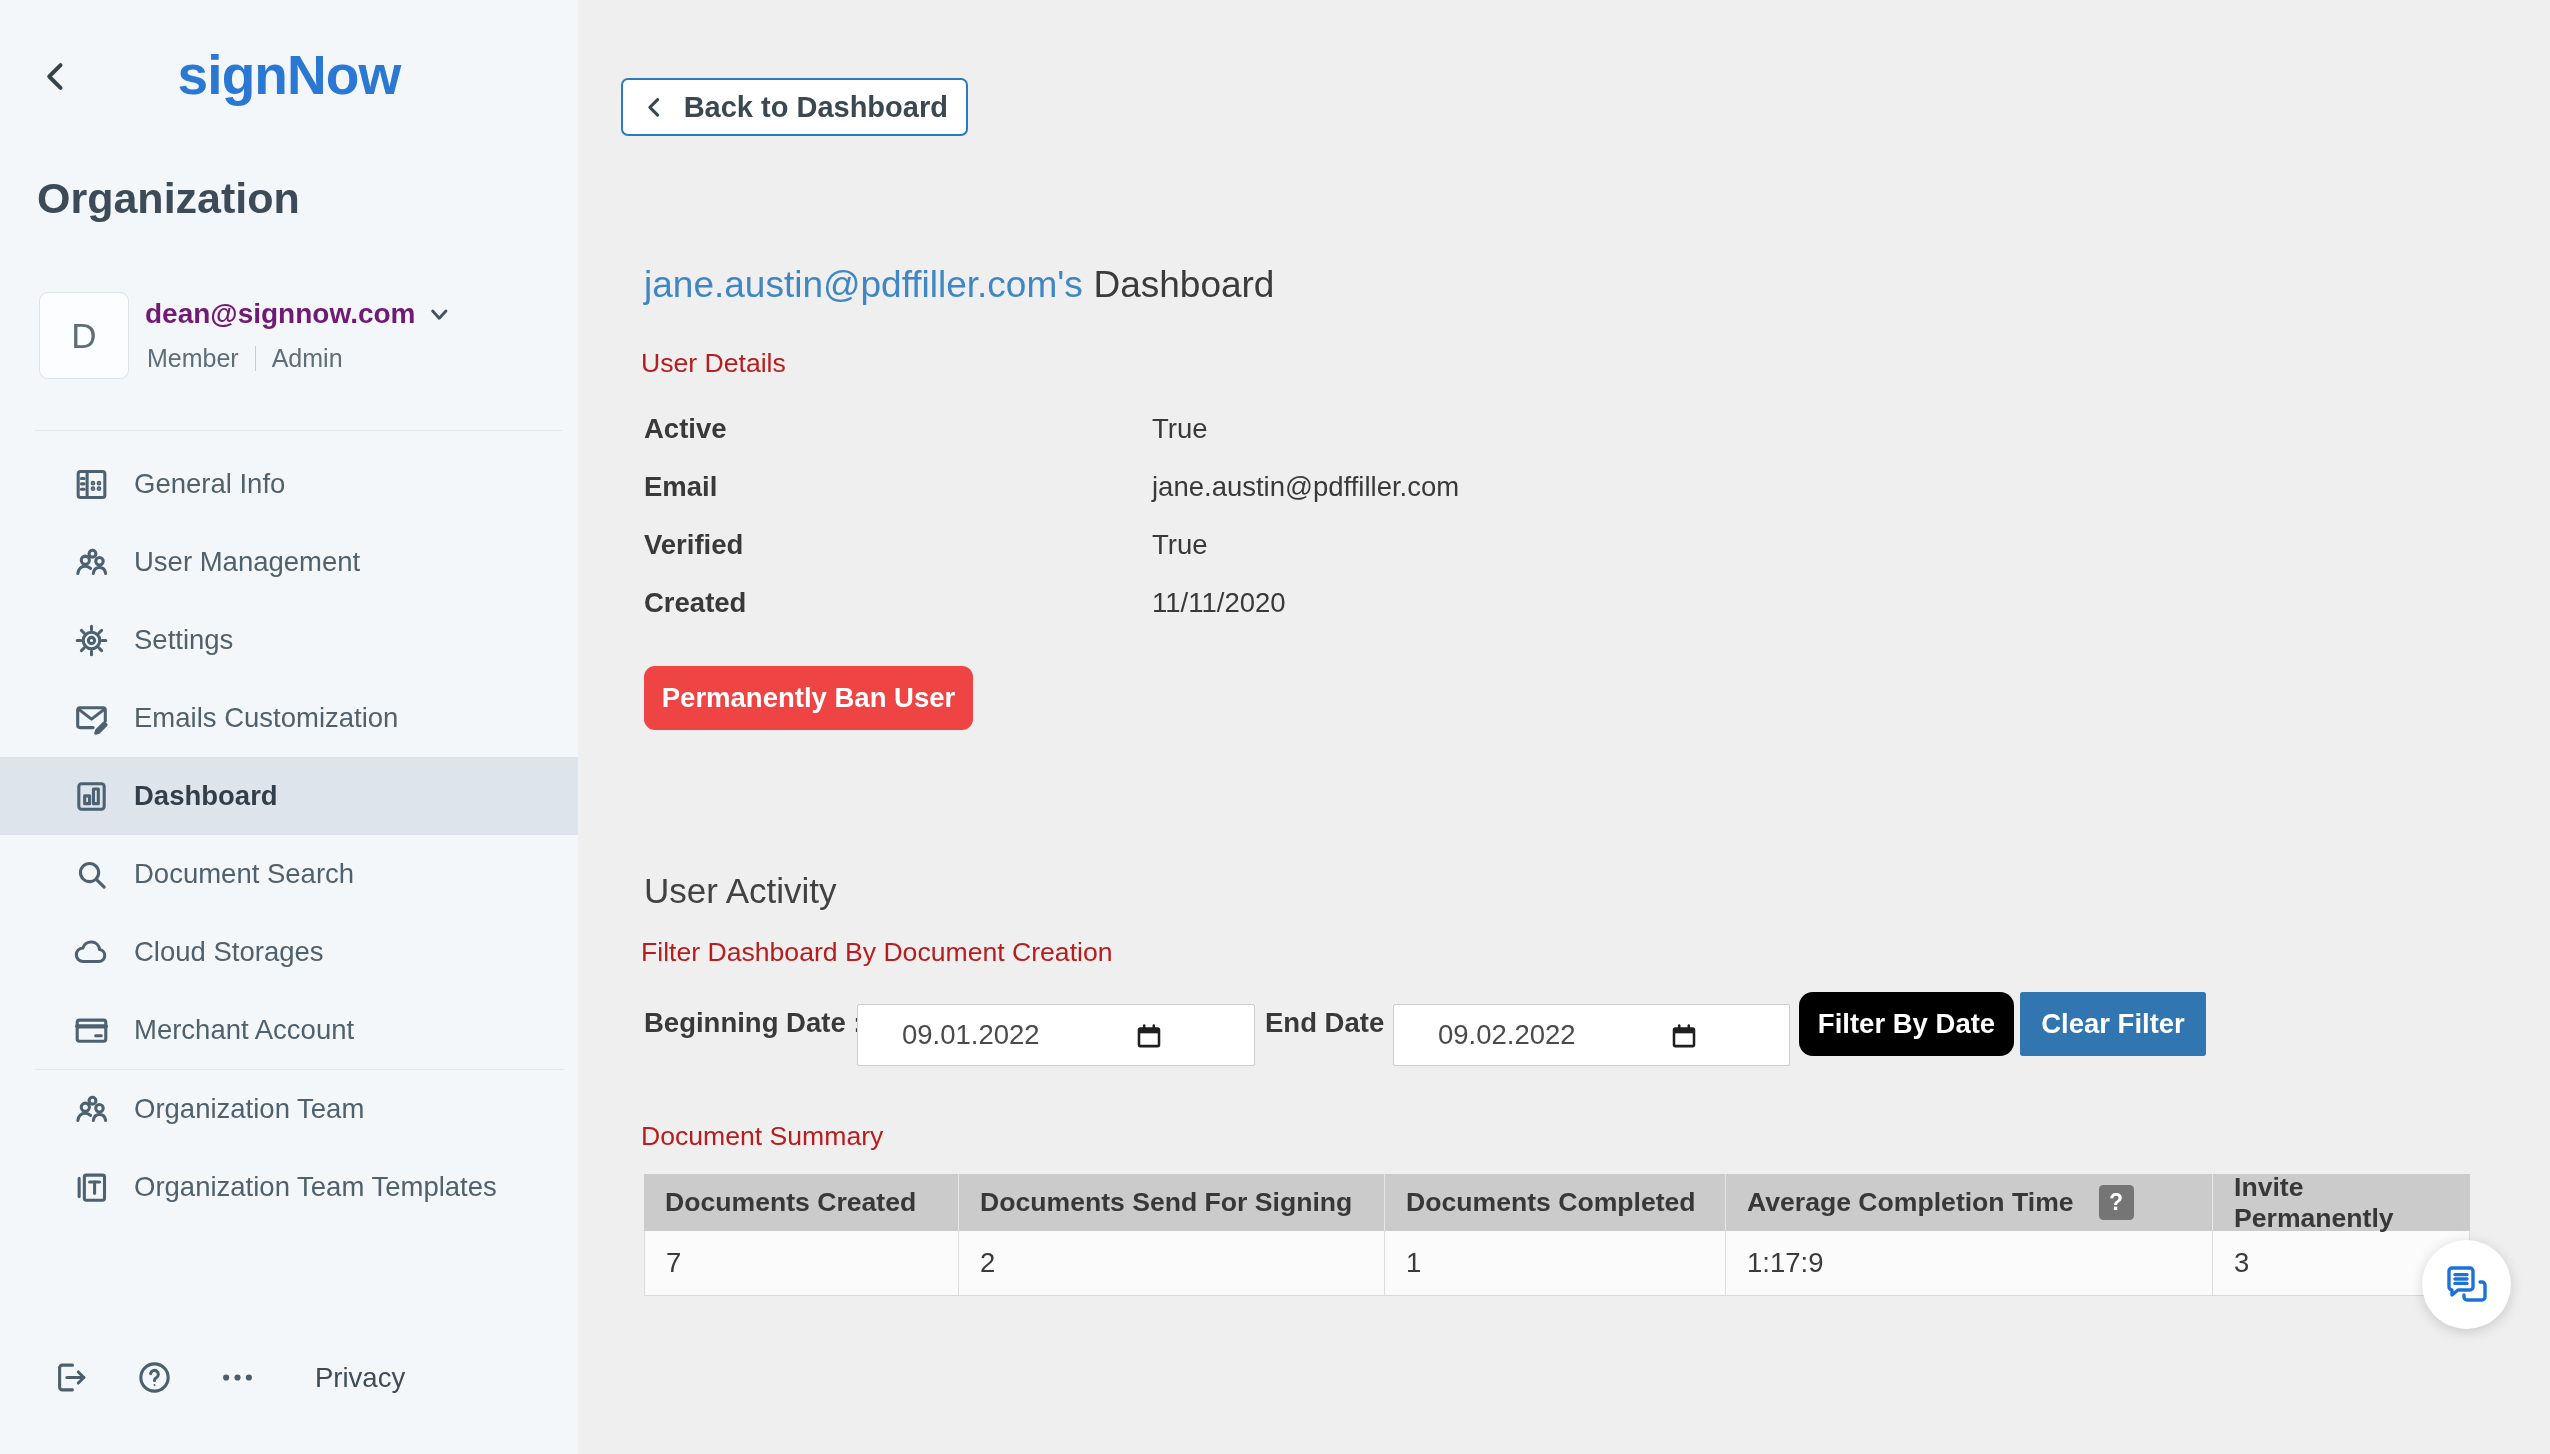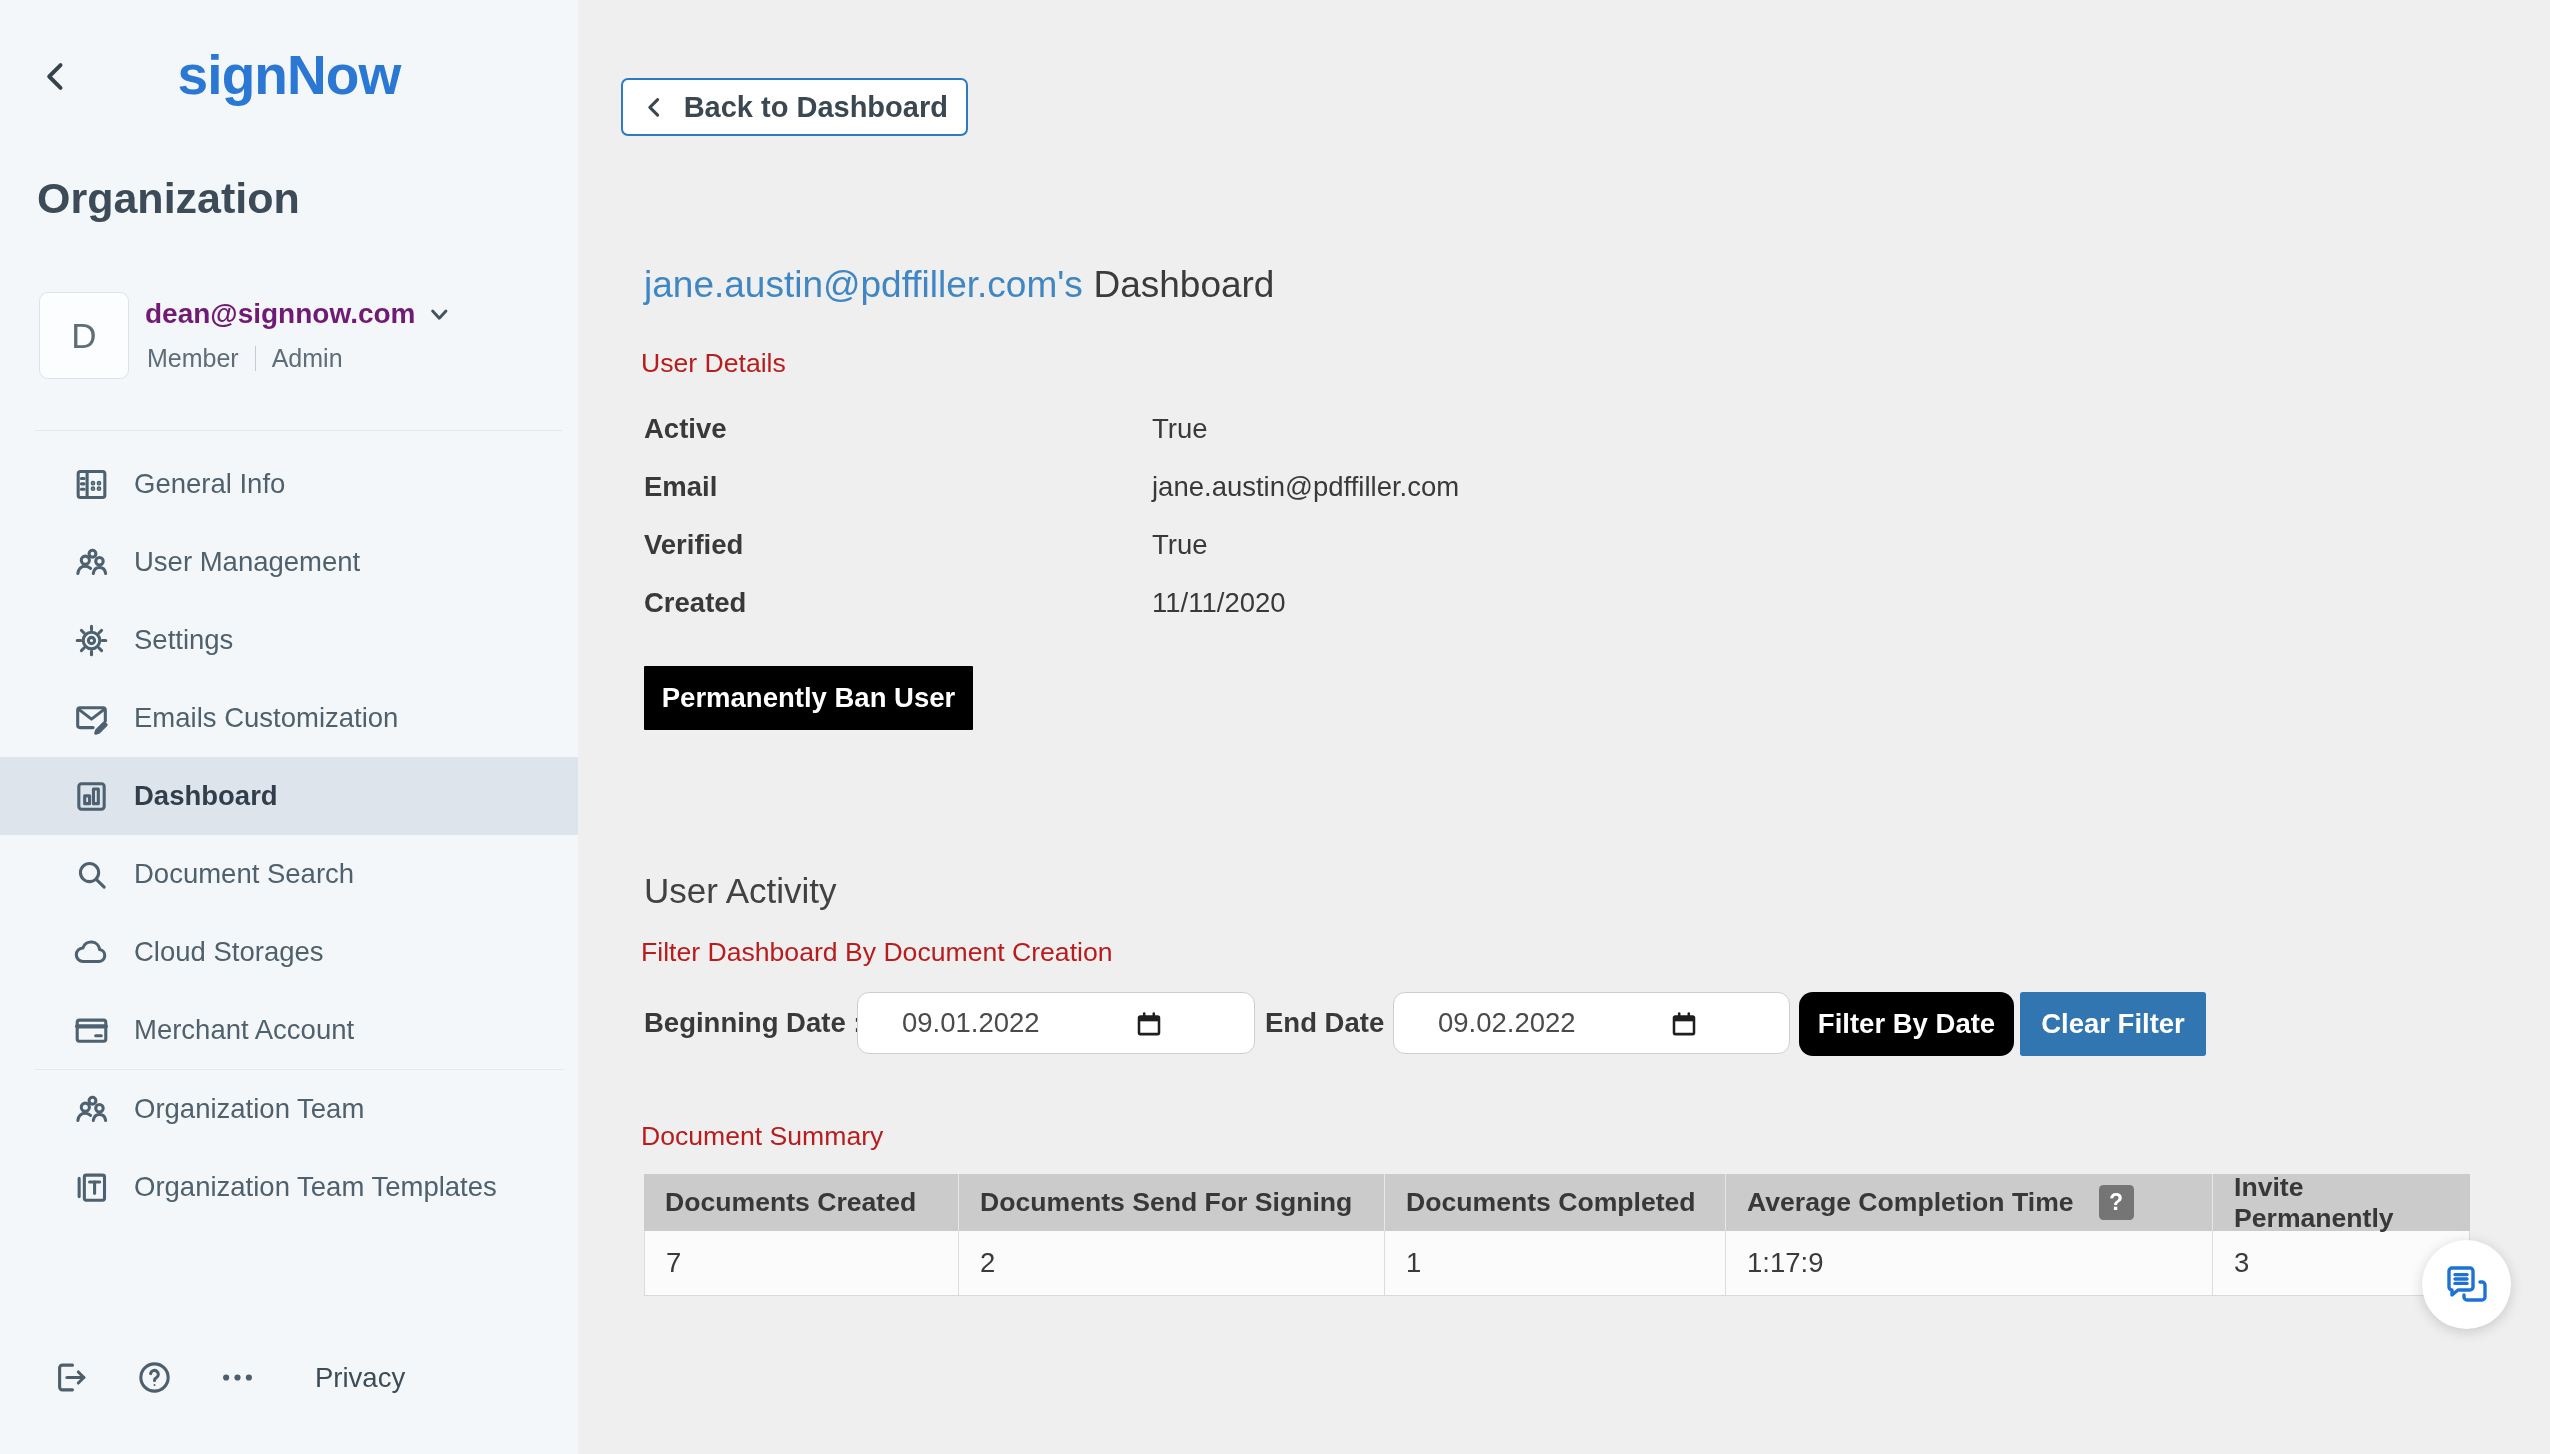--- a/index.html
+++ b/index.html
@@ -40,27 +40,27 @@
   .back-btn .bb-chevron{width:26.6px;height:26.6px;color:#3b4852;margin-right:16px;}
   .back-btn .bb-label{font-size:29px;font-weight:bold;color:#3b4852;}
   .page-title{position:absolute;left:66px;top:264px;font-size:37px;color:#3b3b3b;}
   .page-title .pt-link{color:#3f86c4;margin-right:10.6px;cursor:pointer;}
   .sec-heading{position:absolute;left:63px;font-size:26.6px;color:#b91c1c;text-align:center;}
   .details{position:absolute;left:66px;top:400px;}
   .d-row{height:58px;display:flex;align-items:center;font-size:27.5px;color:#393939;}
   .d-label{width:508px;font-weight:bold;}
   .btn{display:flex;align-items:center;justify-content:center;color:#fff;
     font-size:27.5px;font-weight:bold;cursor:pointer;box-sizing:border-box;}
-  .ban-btn{position:absolute;left:66px;top:666px;width:329px;height:64px;background:#000000;border-radius:1px;}
+  .ban-btn{position:absolute;left:66px;top:666px;width:329px;height:64px;background:#ef4444;border-radius:11px;}
   .ua-heading{position:absolute;left:66px;top:871px;font-size:35px;color:#424242;}
   .filter-row{position:absolute;left:66px;top:992px;height:64px;width:1860px;}
   .f-label{position:absolute;top:0;height:62px;display:flex;align-items:center;
     font-size:27.5px;font-weight:bold;color:#393939;}
-  .date-input{position:absolute;top:0;height:62px;background:#fff;border:1.8px solid #cdced0;
-    border-radius:12px;box-sizing:border-box;}
+  .date-input{position:absolute;top:12px;height:62px;background:#fff;border:1.8px solid #cdced0;
+    border-radius:2px;box-sizing:border-box;}
   .date-input input{position:absolute;left:0;top:0;width:100%;height:100%;border:none;outline:none;
     background:transparent;font-family:"Liberation Sans",sans-serif;font-size:27.5px;color:#4a4a4a;
     padding-left:44px;box-sizing:border-box;}
   .cal-icon{position:absolute;right:89px;top:15px;width:32px;height:32px;color:#1f1f1f;cursor:pointer;}
   .fbd-btn{position:absolute;left:1155px;top:0;width:215px;height:64px;background:#000000;border-radius:14px;}
   .cf-btn{position:absolute;left:1376px;top:0;width:186px;height:64px;background:#3276b1;border-radius:2.7px;}
   .summary-table{position:absolute;left:66px;top:1174px;width:1826px;}
   .t-head{display:flex;height:57px;background:#cbcbcb;}
   .th{display:flex;align-items:center;padding-left:21px;box-sizing:border-box;
     font-size:26.6px;font-weight:bold;color:#383838;border-right:1.8px solid #e6e6e6;}

